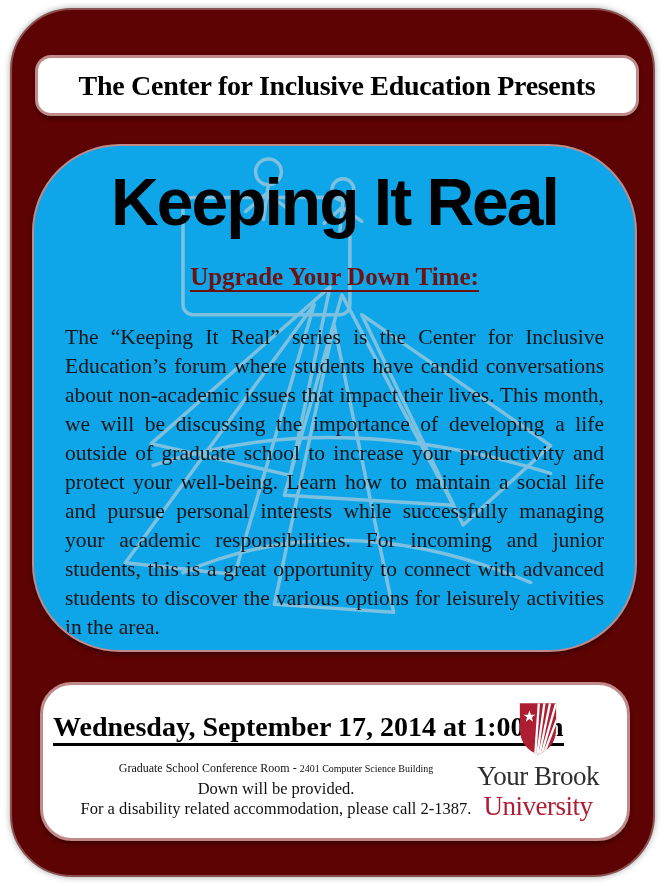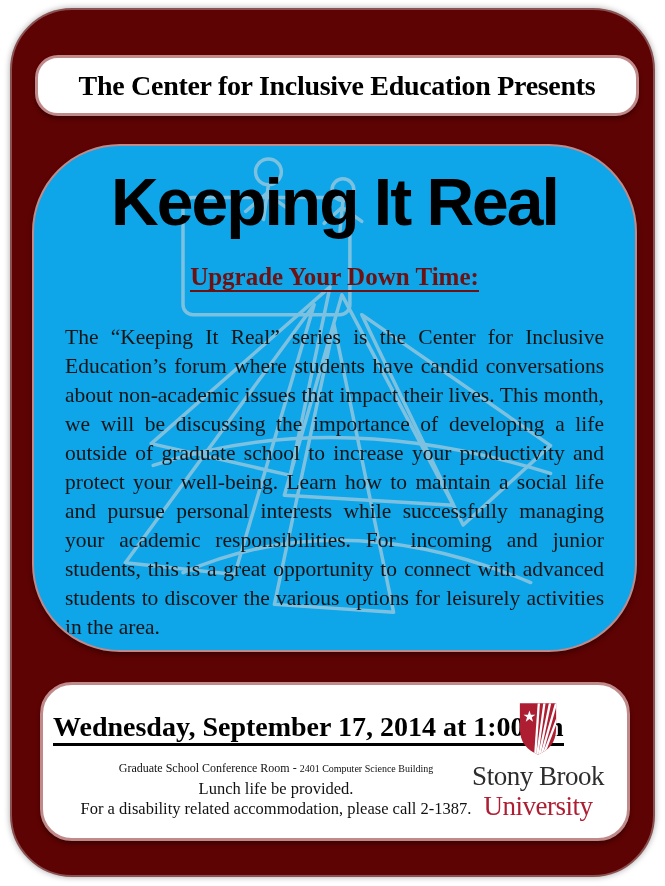--- a/index.html
+++ b/index.html
@@ -14,21 +14,21 @@
     border: 2px solid #8a5252;
     border-radius: 62px;
     box-shadow: 0 0 6px rgba(0,0,0,.35);
     box-sizing: border-box;
   }
   
   .banner {
     position: absolute; left: 23px; top: 45px; width: 598px; height: 55px;
     background: #ffffff;
     border: 3px solid #c18a8a;
-    border-radius: 23px;
+    border-radius: 16px;
     box-shadow: 0 3px 4px rgba(0,0,0,.35);
     display: flex; align-items: center; justify-content: center;
   }
   .banner-title {
     font-size: 28px; font-weight: bold; color: #000;
     letter-spacing: -0.3px; white-space: nowrap;
   }
   
   .main-panel {
     position: absolute; left: 20px; top: 134px; width: 605px; height: 508px;
@@ -124,39 +124,39 @@
       <p class="body-text">The “Keeping It Real” series is the Center for Inclusive Education’s forum where students have candid conversations about non-academic issues that impact their lives. This month, we will be discussing the importance of developing a life outside of graduate school to increase your productivity and protect your well-being. Learn how to maintain a social life and pursue personal interests while successfully managing your academic responsibilities. For incoming and junior students, this is a great opportunity to connect with advanced students to discover the various options for leisurely activities in the area.</p>
     </div>
   </div>
 
   <div class="footer-panel">
     <div class="footer-date">
       <span>Wednesday, September 17, 2014 at 1:00pm</span>
     </div>
     <div class="detail-lines">
       <div class="detail-line"><span class="loc-main">Graduate School Conference Room - </span><span class="loc-detail">2401 Computer Science Building</span></div>
-      <div class="detail-line small-line">Lunch life be provided.</div>
+      <div class="detail-line small-line">Down will be provided.</div>
       <div class="detail-line small-line">For a disability related accommodation, please call 2-1387.</div>
     </div>
 
     <div class="logo">
       <svg class="logo-shield" width="42" height="56" viewBox="0 0 44 58" aria-hidden="true">
         <defs>
           <clipPath id="shieldClip">
             <path d="M3,2 H41 V28 C41,44 33,51 22,56 C11,51 3,44 3,28 Z"></path>
           </clipPath>
         </defs>
         <path d="M3,2 H41 V28 C41,44 33,51 22,56 C11,51 3,44 3,28 Z" fill="#ae1e32"></path>
         <g clip-path="url(#shieldClip)" stroke="#ffffff" stroke-width="2.4">
           <line x1="19" y1="58" x2="23" y2="0"></line>
           <line x1="21" y1="58" x2="29" y2="0"></line>
           <line x1="23" y1="58" x2="35" y2="0"></line>
           <line x1="25" y1="58" x2="41" y2="2"></line>
           <line x1="27" y1="58" x2="46" y2="8"></line>
         </g>
         <polygon fill="#ffffff" points="13,9.5 14.5,14 19.2,14 15.5,16.8 16.8,21.3 13,18.6 9.2,21.3 10.5,16.8 6.8,14 11.5,14"></polygon>
       </svg>
-      <div class="logo-name">Stony Brook</div>
+      <div class="logo-name">Your Brook</div>
       <div class="logo-univ">University</div>
     </div>
   </div>
 
 </div>
 
 </body></html>

